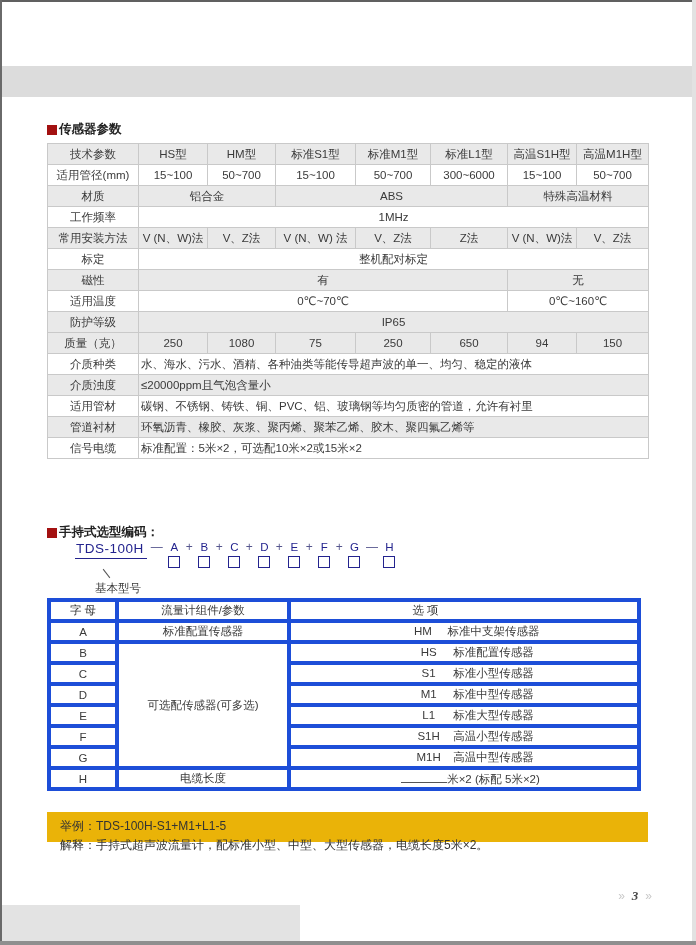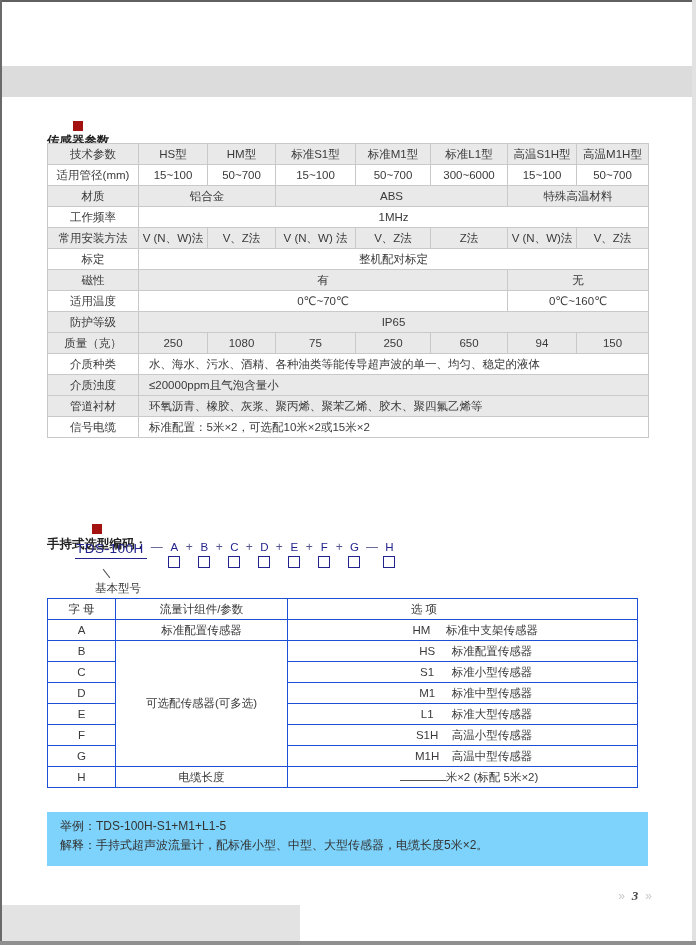--- a/index.html
+++ b/index.html
@@ -13,57 +13,57 @@
   
   .edge-top  { position:absolute; top:0; left:0; width:100%; height:2px; background:#606060; }
   .edge-left { position:absolute; top:0; left:0; width:2px; height:100%; background:#6a6a6a; }
   .edge-right{ position:absolute; top:0; right:0; width:4px; height:100%; background:#e2e2e2; }
   .band-top  { position:absolute; top:66px; left:2px; width:690px; height:31px; background:#dcdcdc; }
   .band-bottom-left { position:absolute; top:905px; left:2px; width:298px; height:36px; background:#e3e3e3; }
   .bar-bottom { position:absolute; bottom:0; left:0; width:100%; height:4px; background:#8f8f8f; }
 
   
   .sec-title { position:absolute; left:47px; display:flex; align-items:center; gap:2px;
-               font-weight:bold; font-size:12.5px; color:#222;flex-direction:column; }
+               font-weight:bold; font-size:12.5px; color:#222; }
   .red-sq { width:10px; height:10px; background:#a31111; display:inline-block; flex:0 0 auto; }
 
   
   table.t1 { position:absolute; left:47px; top:143px; width:601px;
              border-collapse:collapse; table-layout:fixed;border-radius:15px; }
   table.t1 td { border:1px solid #c9c9c9; height:21px; text-align:center;
                 font-size:11.5px; color:#3a3a3a; padding:0 2px; overflow:hidden; white-space:nowrap; }
   table.t1 tr.g td { background:#e9e9e9; }
-  table.t1 td.la { text-align:left; padding-left:10px; }
+  table.t1 td.la { text-align:left; padding-left:2px; }
 
   
   .diagram { position:absolute; left:75px; top:541px; display:flex; align-items:flex-start; }
   .model { font-size:13.5px; color:#23238e; letter-spacing:0.5px; border-bottom:1px solid #23238e;
            padding:0 3px 2px 1px; }
   .conn { color:#56568e; font-size:12px; margin:0 4px; position:relative; top:-1px; }
   .unit { display:flex; flex-direction:column; align-items:center; width:15px; }
   .unit .letter { color:#23238e; font-size:11.5px; line-height:12px; margin-bottom:3px; }
   .unit .box { width:12px; height:12px; border:1px solid #23238e; background:#fff; }
   .leader { position:absolute; left:101px; top:573px; width:11px; height:1px;
             background:#555; transform:rotate(52deg); }
   .base-label { position:absolute; left:95px; top:581px; font-size:11.5px; color:#3a3a3a; }
 
   
   table.t2 { position:absolute; left:47px; top:598px; width:590px;
              border-collapse:collapse; table-layout:fixed; background:#fff; }
-  table.t2 td, table.t2 th { border:1px solid #1d4ed8; height:21px; font-size:11.5px;
+  table.t2 td, table.t2 th { border:4px solid #1d4ed8; height:21px; font-size:11.5px;
              font-weight:normal; color:#3a3a3a; text-align:center; padding:0; overflow:hidden; white-space:nowrap; }
   table.t2 th.opt-h { padding-right:77px; }
   table.t2 td.opt { text-align:center; padding-left:13px; }
   .code { display:inline-block; width:43px; }
   .blank { display:inline-block; width:46px; height:12px; border-bottom:1px solid #555;
            vertical-align:baseline; }
 
   
-  .example { position:absolute; left:47px; top:812px; width:601px; height:54px;
-             background:#7dd3fc; padding:5px 0 0 13px; font-size:12px; line-height:19px; color:#333; }
+  .example { position:absolute; left:47px; top:812px; width:601px; height:30px;
+             background:#eab308; padding:5px 0 0 13px; font-size:12px; line-height:19px; color:#333; }
 
   
   .pagenum { position:absolute; top:888px; right:44px; display:flex; align-items:center; gap:7px; }
   .pagenum .chev { color:#c8c8c8; font-size:12px; }
   .pagenum .num { font-family:"Liberation Serif","DejaVu Serif",serif; font-style:italic;
                   font-weight:bold; font-size:13px; color:#4a4a4a; }
 </style>
 </head>
 <body>
 
@@ -159,20 +159,24 @@
       <td>150</td>
     </tr>
     <tr>
       <td>介质种类</td>
       <td colspan="7" class="la">水、海水、污水、酒精、各种油类等能传导超声波的单一、均匀、稳定的液体</td>
     </tr>
     <tr class="g">
       <td>介质浊度</td>
       <td colspan="7" class="la">≤20000ppm且气泡含量小</td>
     </tr>
+    <tr>
+      <td>适用管材</td>
+      <td colspan="7" class="la">碳钢、不锈钢、铸铁、铜、PVC、铝、玻璃钢等均匀质密的管道，允许有衬里</td>
+    </tr>
     <tr class="g">
       <td>管道衬材</td>
       <td colspan="7" class="la">环氧沥青、橡胶、灰浆、聚丙烯、聚苯乙烯、胶木、聚四氟乙烯等</td>
     </tr>
     <tr>
       <td>信号电缆</td>
       <td colspan="7" class="la">标准配置：5米×2，可选配10米×2或15米×2</td>
     </tr>
   </tbody>
     </table>

